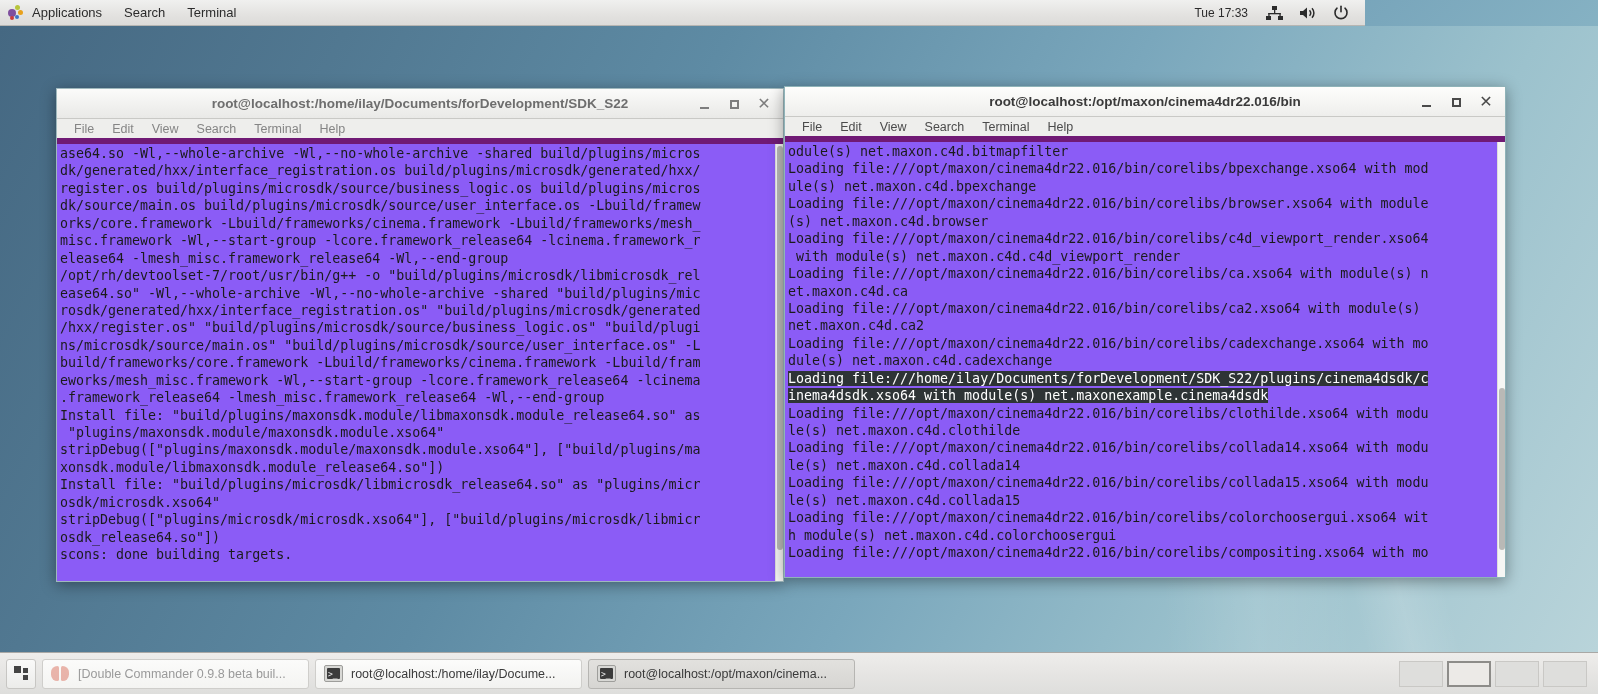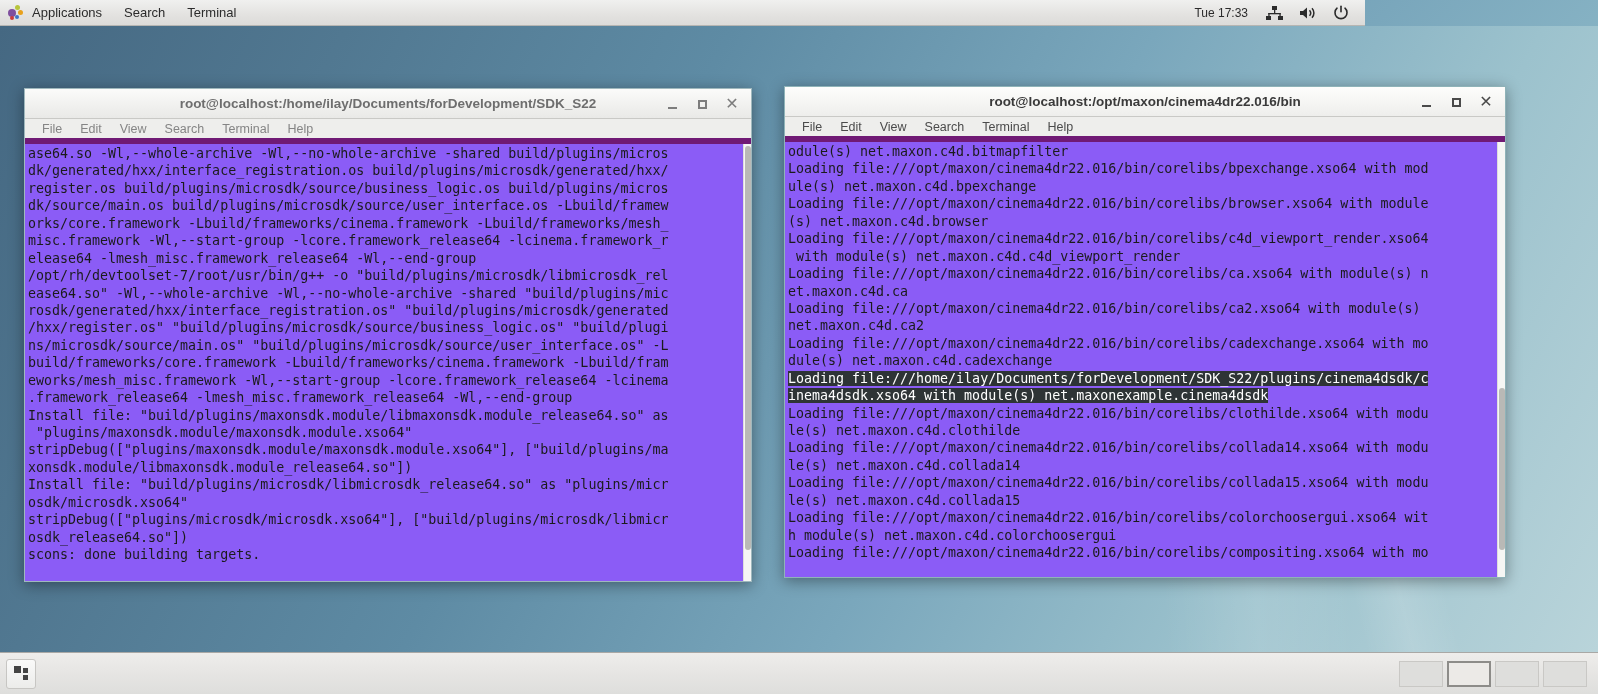--- a/index.html
+++ b/index.html
@@ -151,21 +151,21 @@
   .scrollbar {
     flex: 0 0 auto; width: 8px; background: #f6f6f4;
     border-left: 1px solid #dededc; position: relative;
   }
   .scrollbar .thumb {
     position: absolute; left: 1px; width: 6px;
     background: #b9b9b6; border-radius: 3px;
   }
 
   
-  #window-left  { left: 24px;  top: 88px; width: 728px; height: 494px; }
+  #window-left  { left: 56px;  top: 88px; width: 728px; height: 494px; }
   #window-right { left: 784px; top: 86px; width: 722px; height: 492px; }
 
   
   #bottom-panel {
     position: absolute; left: 0; bottom: 0; width: 1598px; height: 42px;
     background: linear-gradient(#eeedeb, #e6e5e3 50%, #dededc);
     border-top: 1px solid #a9a8a5;
     display: flex; align-items: center;
     z-index: 50;
   }
@@ -350,19 +350,36 @@
 </div>
 
 <div id="bottom-panel">
   <div class="show-desktop">
     <span class="sq">
         <i></i>
         <i></i>
         <i></i>
       </span>
   </div>
+  <div class="tasklist" id="tasklist">
+      <div class="task minimized">
+        <span class="icon-dc">
+          <i></i>
+          <i></i>
+        </span>
+        <span class="label">[Double Commander 0.9.8 beta buil...</span>
+      </div>
+      <div class="task">
+        <span class="icon-term"></span>
+        <span class="label">root@localhost:/home/ilay/Docume...</span>
+      </div>
+      <div class="task active">
+        <span class="icon-term"></span>
+        <span class="label">root@localhost:/opt/maxon/cinema...</span>
+      </div>
+    </div>
   <div class="workspaces" id="workspaces">
       <span class="ws"></span>
       <span class="ws active"></span>
       <span class="ws"></span>
       <span class="ws"></span>
     </div>
 </div>
 
 </body></html>

